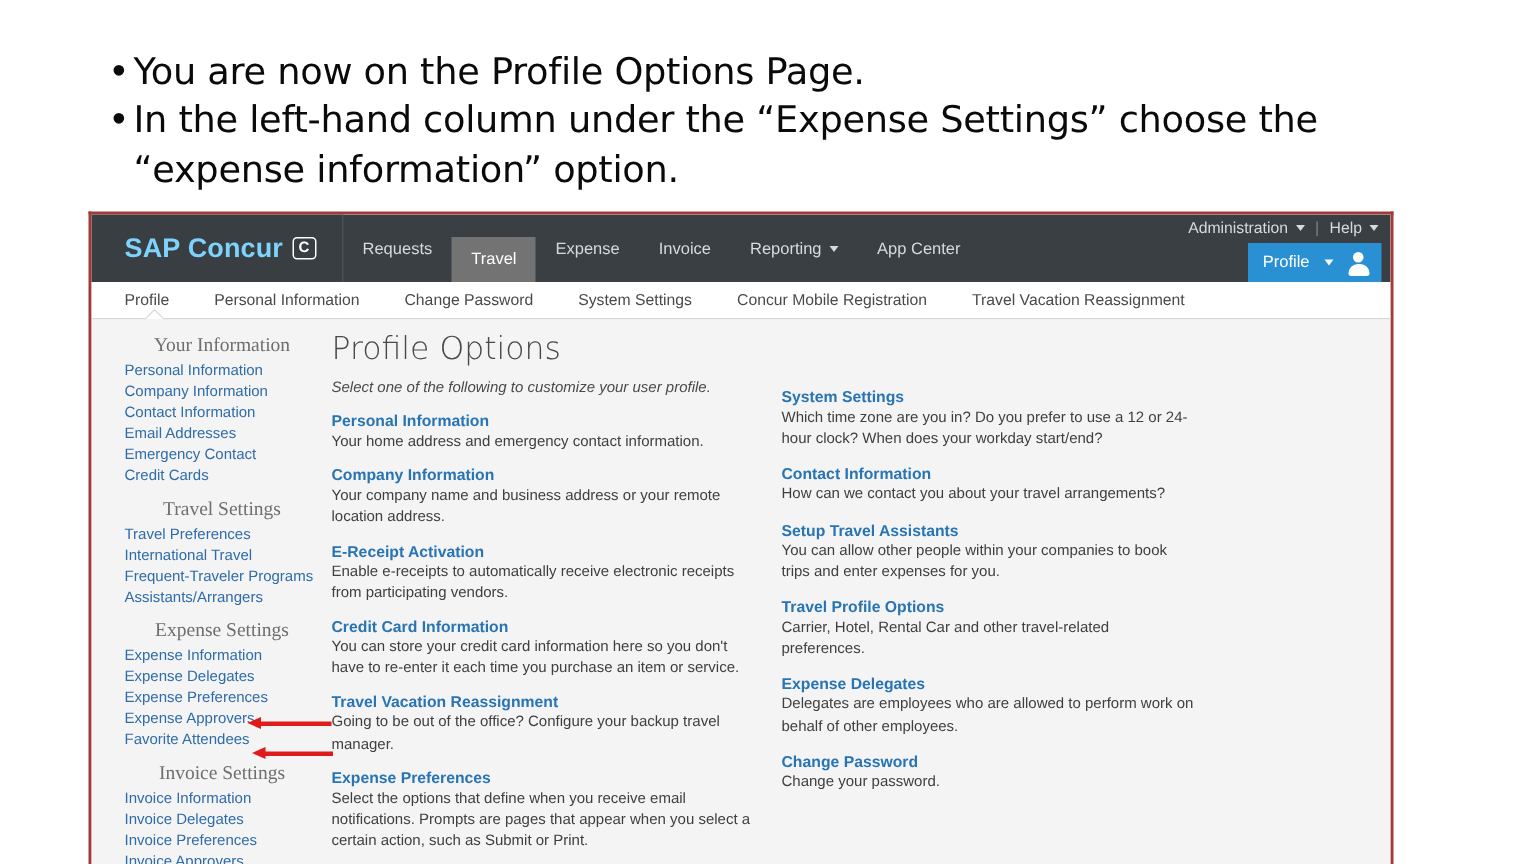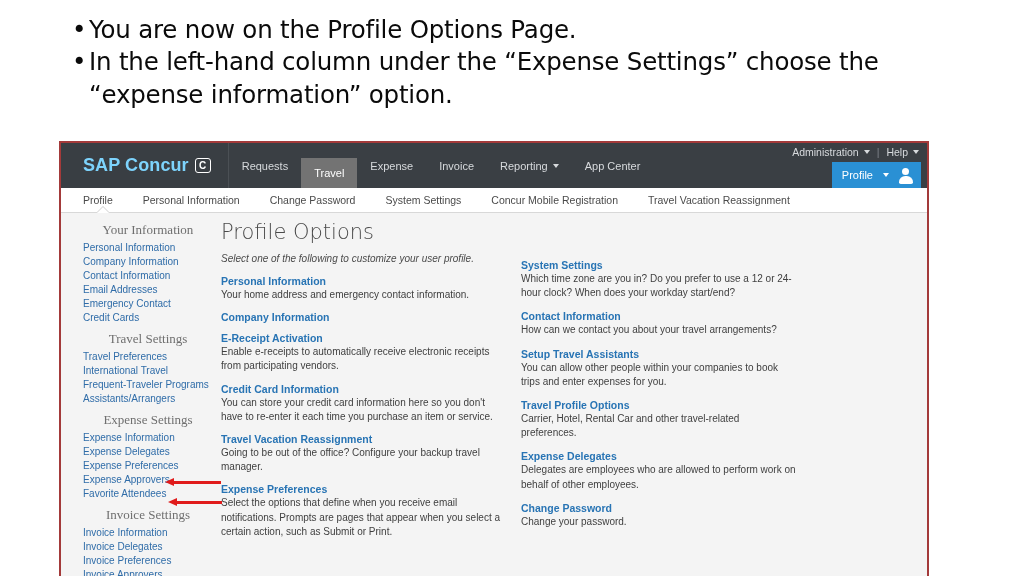--- a/index.html
+++ b/index.html
@@ -6,21 +6,21 @@
   html, body {
     width: 1024px; height: 576px;
     background: #ffffff;
     font-family: "Liberation Sans", sans-serif;
     overflow: hidden;
   }
 
   
   .slide-text {
     position: absolute;
-    left: 72px; top: 14px;
+    left: 72px; top: 32px;
     width: 880px;
   }
   .bullet-line {
     display: block;
     font-family: "DejaVu Sans", sans-serif;
     font-size: 24.5px;
     line-height: 1.32;
     color: #0a0a0a;
     letter-spacing: -0.2px;
     white-space: pre;
@@ -308,20 +308,21 @@
       <div class="col col-left">
         <div class="page-title">Profile Options</div>
         <div class="intro">Select one of the following to customize your user profile.</div>
 
         <div class="opt">
           <div class="opt-title">Personal Information</div>
           <div class="opt-desc">Your home address and emergency contact information.</div>
         </div>
         <div class="opt">
           <div class="opt-title">Company Information</div>
+          <div class="opt-desc">Your company name and business address or your remote location address.</div>
         </div>
         <div class="opt">
           <div class="opt-title">E-Receipt Activation</div>
           <div class="opt-desc">Enable e-receipts to automatically receive electronic receipts from participating vendors.</div>
         </div>
         <div class="opt">
           <div class="opt-title">Credit Card Information</div>
           <div class="opt-desc">You can store your credit card information here so you don't have to re-enter it each time you purchase an item or service.</div>
         </div>
         <div class="opt">

